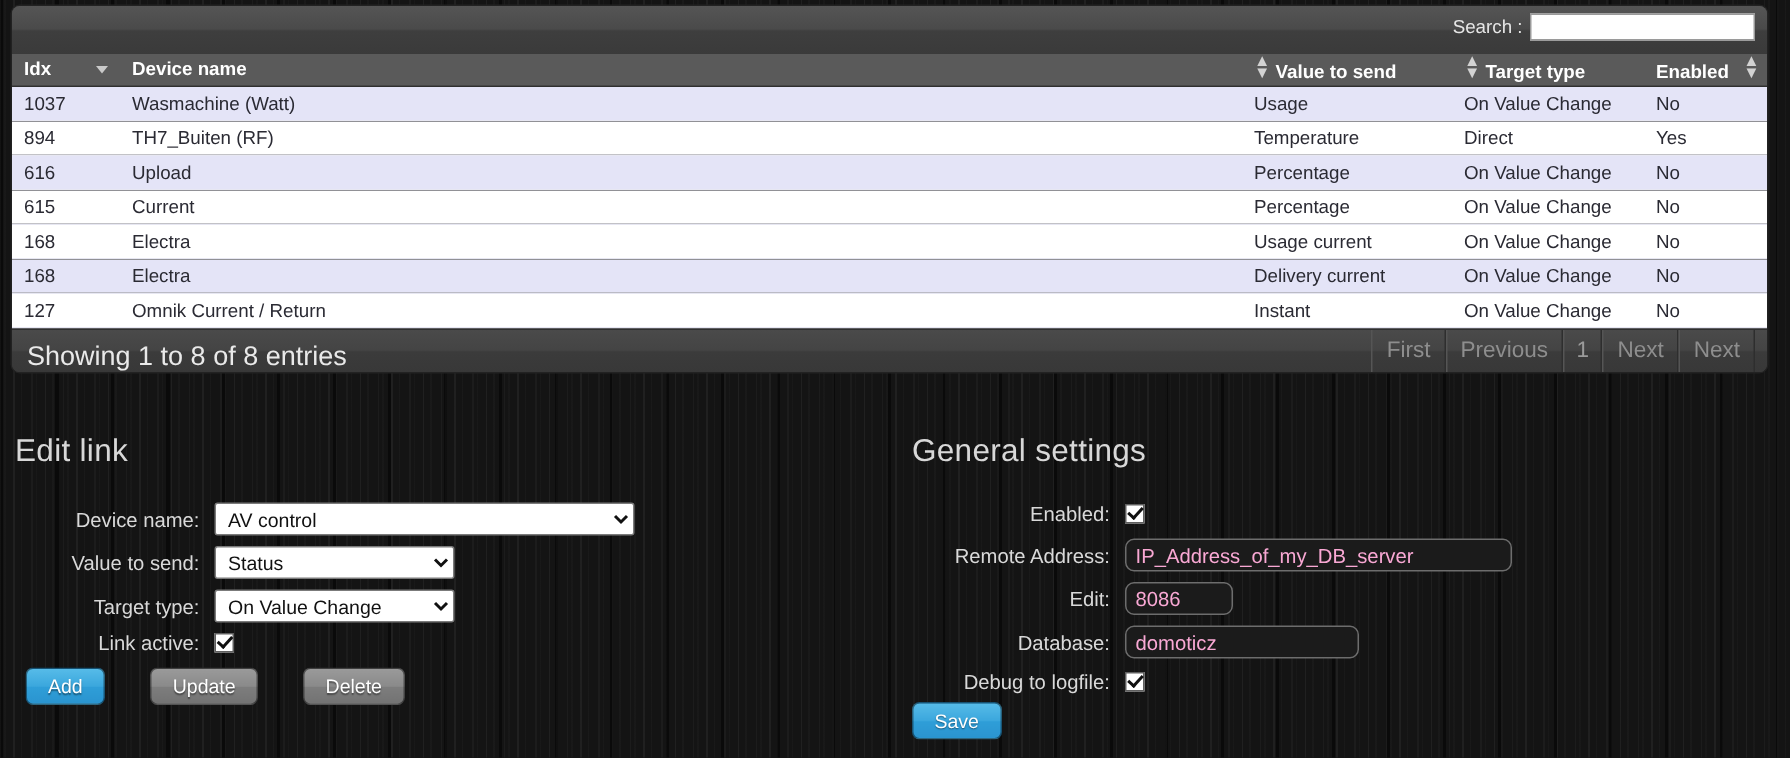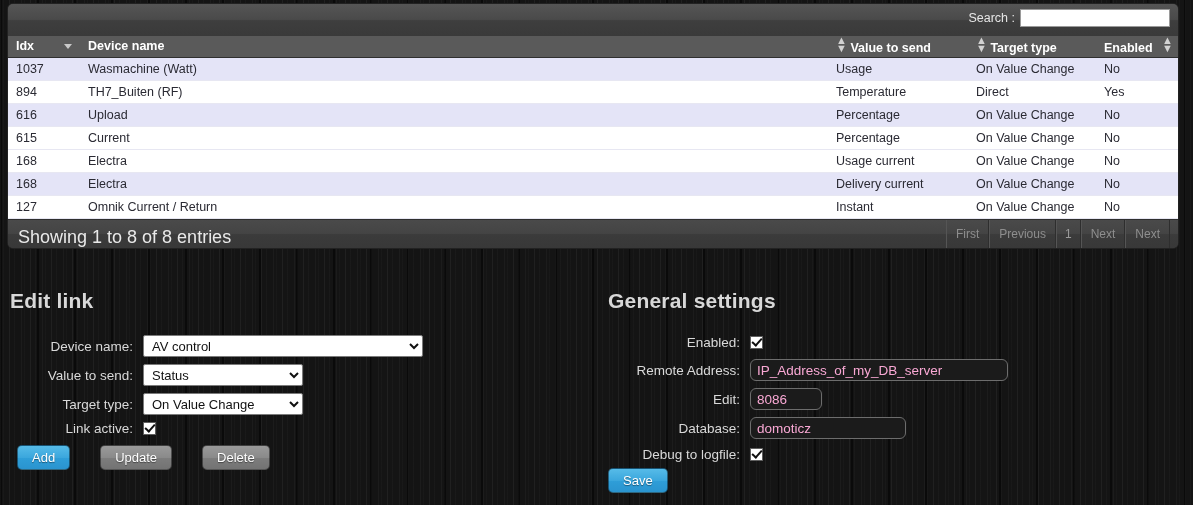--- a/index.html
+++ b/index.html
@@ -119,35 +119,35 @@
     position:absolute;left:10px;top:7px;
     font-size:18px;color:#e9e9e9;
   }
   .pager{
     position:absolute;right:8px;top:0;height:28px;
     display:flex;align-items:stretch;
   }
   .pg{
     display:flex;align-items:center;justify-content:center;
     padding:0 9px;
-    font-size:12px;
+    font-size:15px;
     color:#8e8e8e;
     border-left:1px solid #555;
     border-right:1px solid #2e2e2e;
     cursor:default;
   }
   .pg:first-child{border-left:1px solid #555;}
   .pg.num{color:#9b9b9b;padding:0 8px;}
 
   
   .section-title{
     position:absolute;
     font-size:21px;
     color:#d8d8d8;
-    font-weight:bold;
+    font-weight:normal;
     letter-spacing:0.2px;
   }
   #edit-title{left:10px;top:289px;}
   #gen-title{left:608px;top:289px;}
 
   .form-row{
     position:absolute;
     display:flex;align-items:center;
   }
   .form-label{

